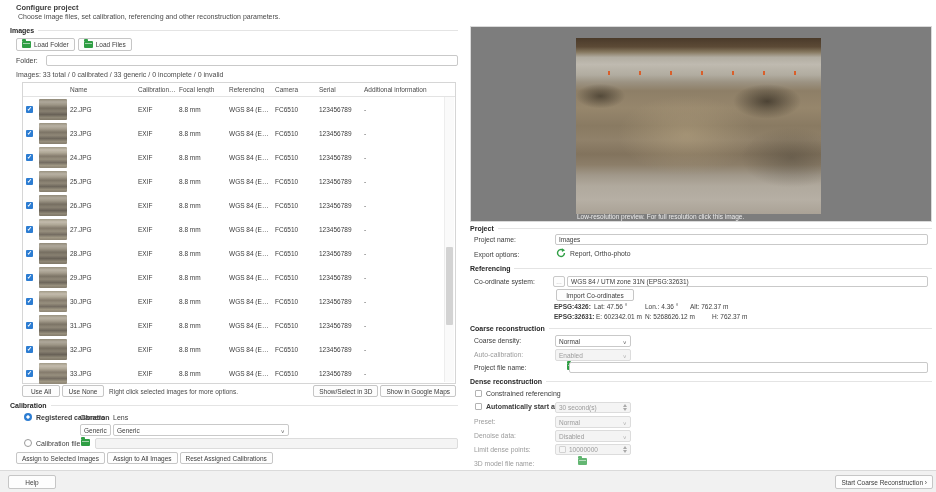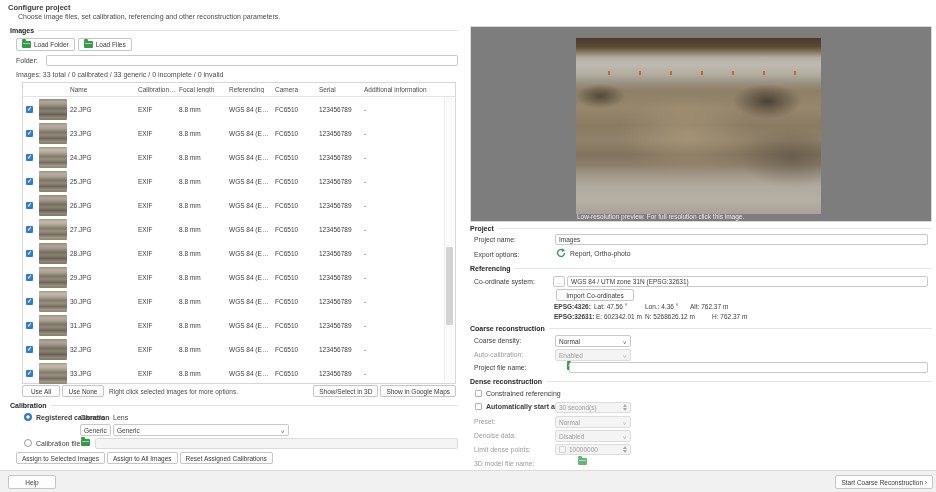--- a/index.html
+++ b/index.html
@@ -76,21 +76,21 @@
     display:flex;align-items:center;justify-content:center;color:#8a8a8a;font-size:6px;}
   .footer{position:absolute;left:0;right:0;top:470px;height:22px;background:#f1f1f1;border-top:1px solid #dadada;}
   .epsg{font-size:6.5px;}
 </style>
 </head>
 <body>
 
 
 
 
-<div class="abs bold" style="left:8px;top:3px;font-size:7.5px;">Configure project</div>
+<div class="abs bold" style="left:16px;top:3px;font-size:7.5px;">Configure project</div>
 <div class="abs" style="left:18px;top:13px;color:#4a4a4a;">Choose image files, set calibration, referencing and other reconstruction parameters.</div>
 
 <div class="abs sec" style="left:10px;top:27px;width:448px;">
   <span>Images</span>
 </div>
 
 <div class="abs" style="left:16px;top:38px;display:flex;gap:3px;">
   <div class="btn">
     <span class="folder"></span>
     <span>Load Folder</span>

